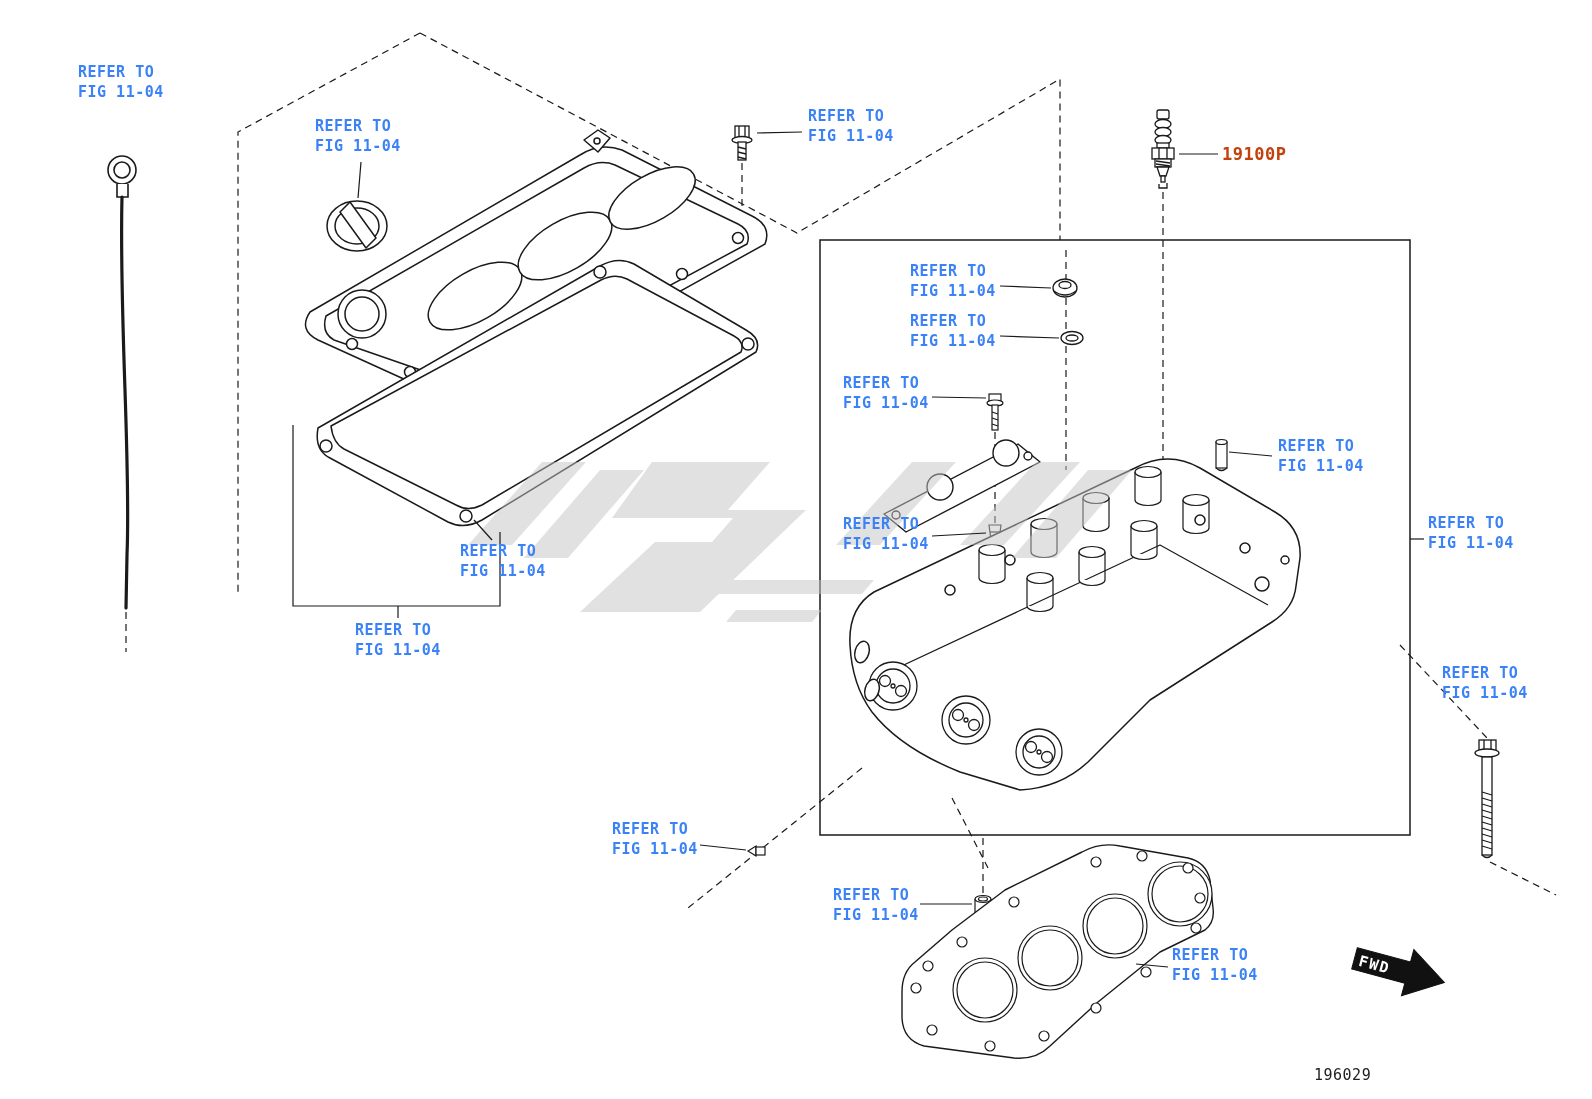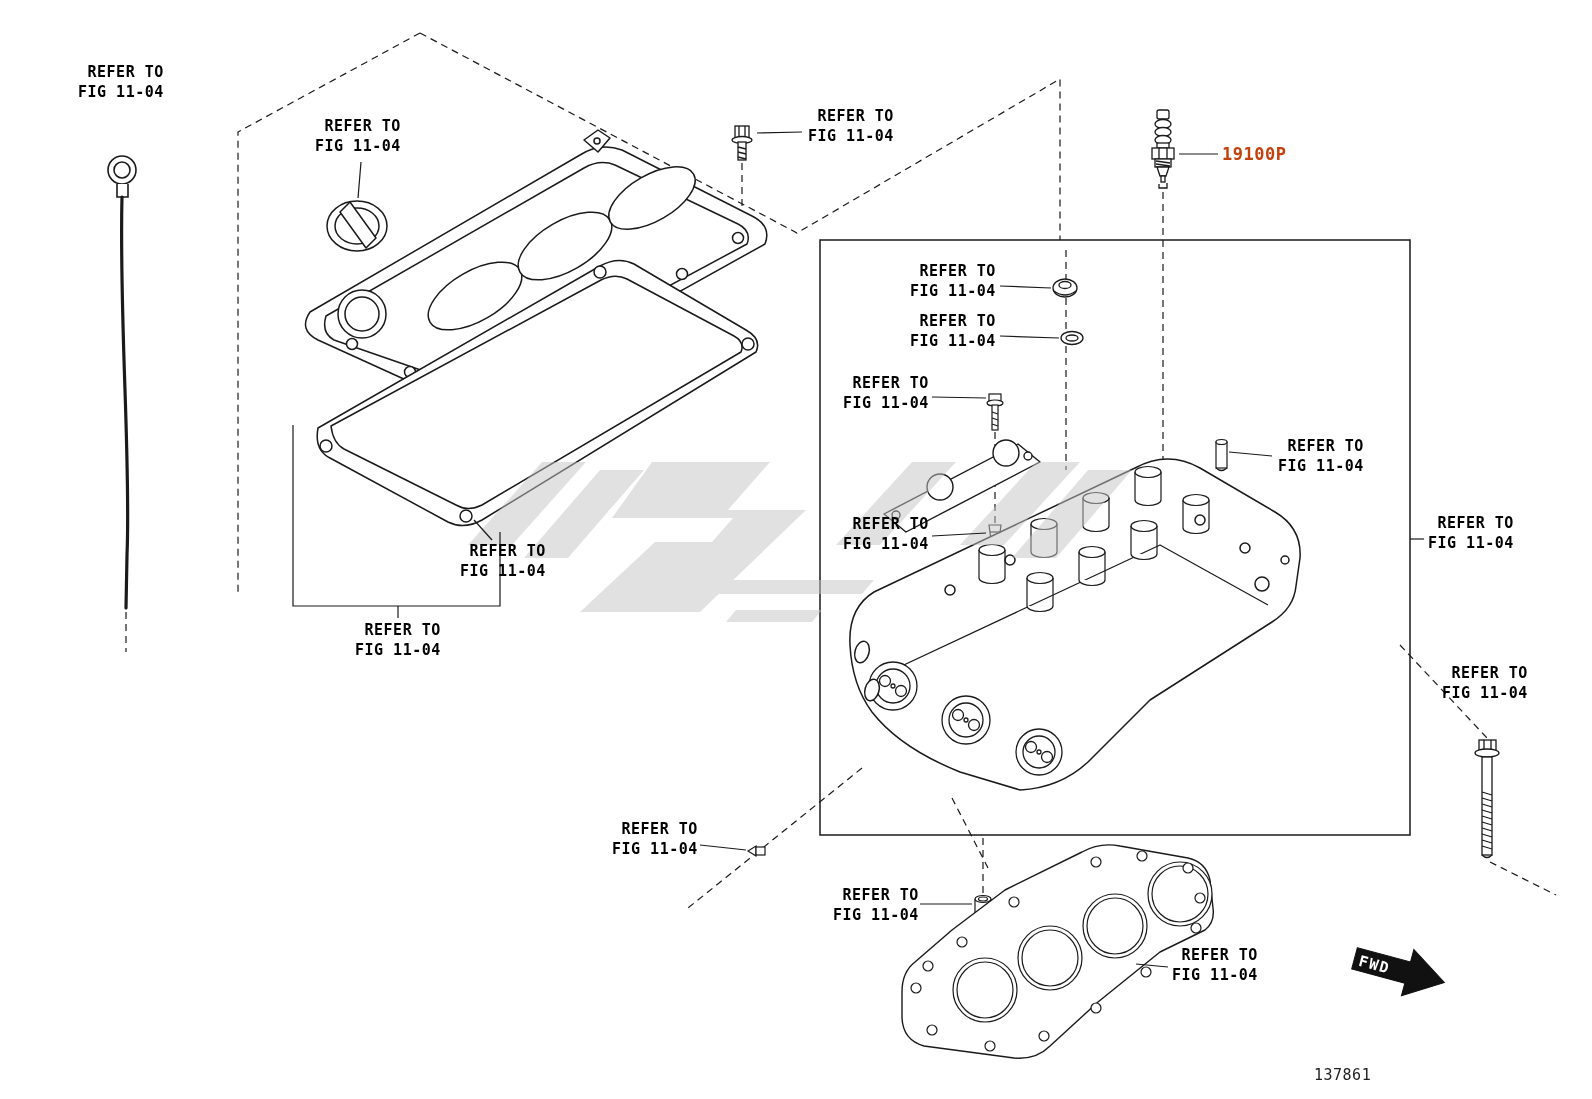--- a/index.html
+++ b/index.html
@@ -1,20 +1,20 @@
 <!DOCTYPE html>
 <html><head>
 <meta charset="utf-8">
 <style>
   html,body{margin:0;padding:0;background:#ffffff;}
   .canvas{position:relative;width:1592px;height:1099px;background:#fff;overflow:hidden;
           font-family:"DejaVu Sans Mono",monospace;}
   .canvas svg{position:absolute;left:0;top:0;}
-  .refer-label{position:absolute;font:bold 15px "DejaVu Sans Mono",monospace;color:#000000;
-               line-height:20px;letter-spacing:.5px;white-space:nowrap;text-align:right;}
+  .refer-label{position:absolute;font:bold 15px "DejaVu Sans Mono",monospace;color:#3b82f6;
+               line-height:20px;letter-spacing:.5px;white-space:nowrap;}
   .part-number{position:absolute;font:bold 17px "DejaVu Sans Mono",monospace;color:#c2410c;
                letter-spacing:.5px;white-space:nowrap;}
   .fig-number{position:absolute;font:15px "DejaVu Sans Mono",monospace;color:#222;
               letter-spacing:.5px;white-space:nowrap;}
   .fwd-text{font:bold 15px "DejaVu Sans Mono",monospace;letter-spacing:1.5px;}
 </style>
 </head>
 <body>
 
 <div class="canvas">
@@ -345,15 +345,15 @@
     <div>REFER TO</div>
     <div>FIG 11-04</div>
   </div>
   <div class="refer-label" style="left:1172px;top:945px">
     <div>REFER TO</div>
     <div>FIG 11-04</div>
   </div>
 
   <div class="part-number" style="left:1222px;top:144px">19100P</div>
 
-  <div class="fig-number" style="left:1314px;top:1066px">137861</div>
+  <div class="fig-number" style="left:1314px;top:1066px">196029</div>
 
 </div>
 
 </body></html>

